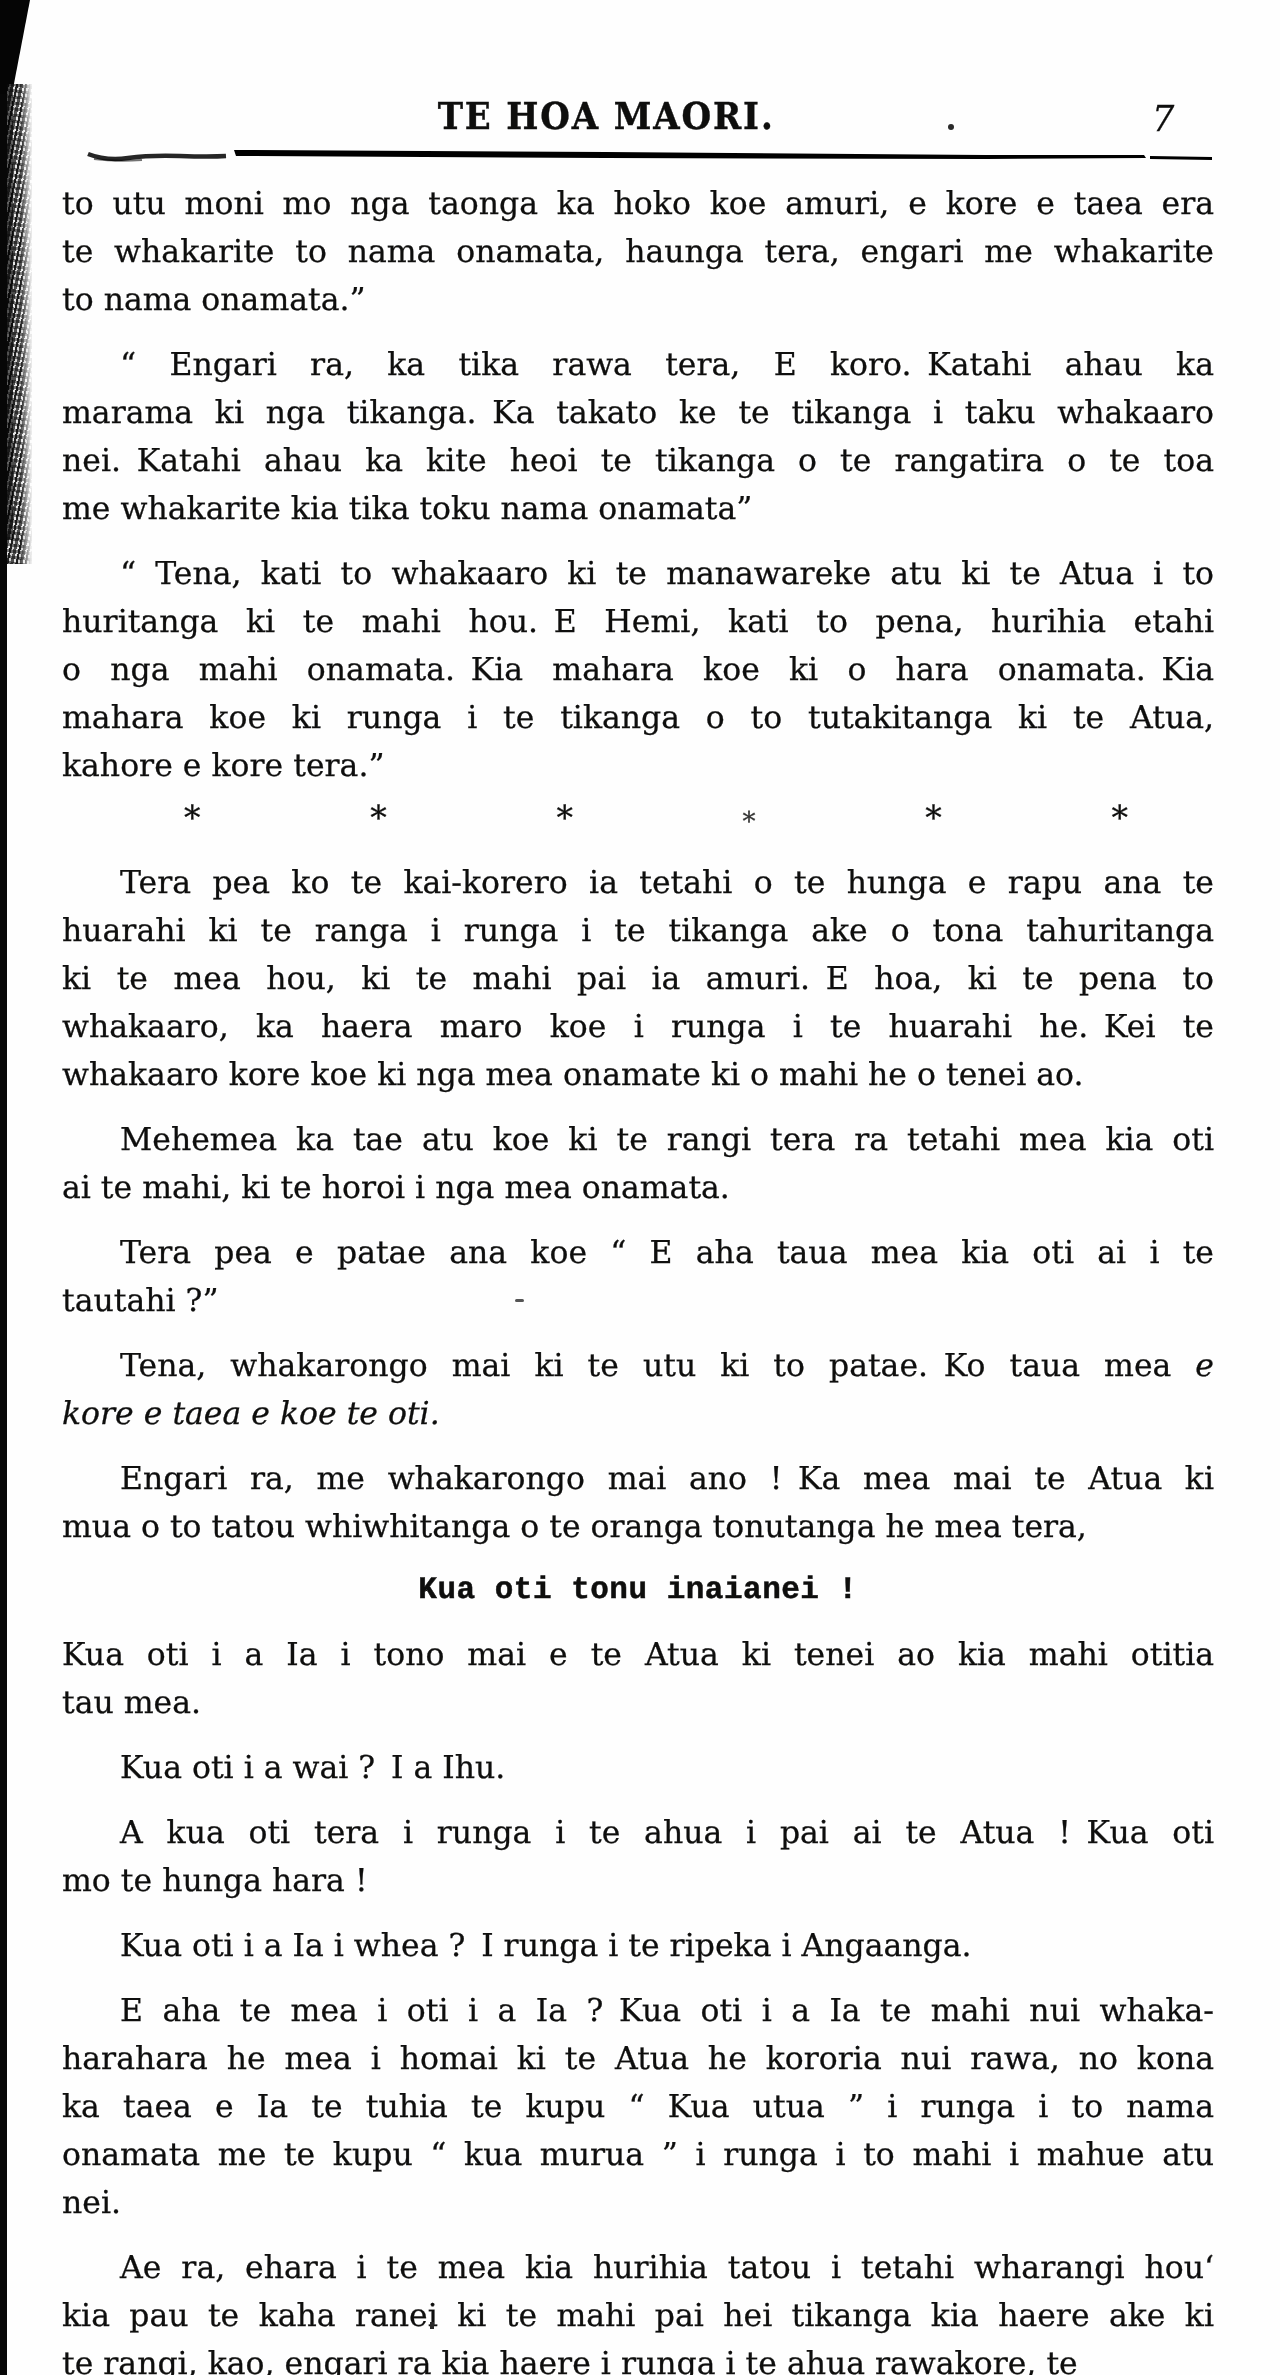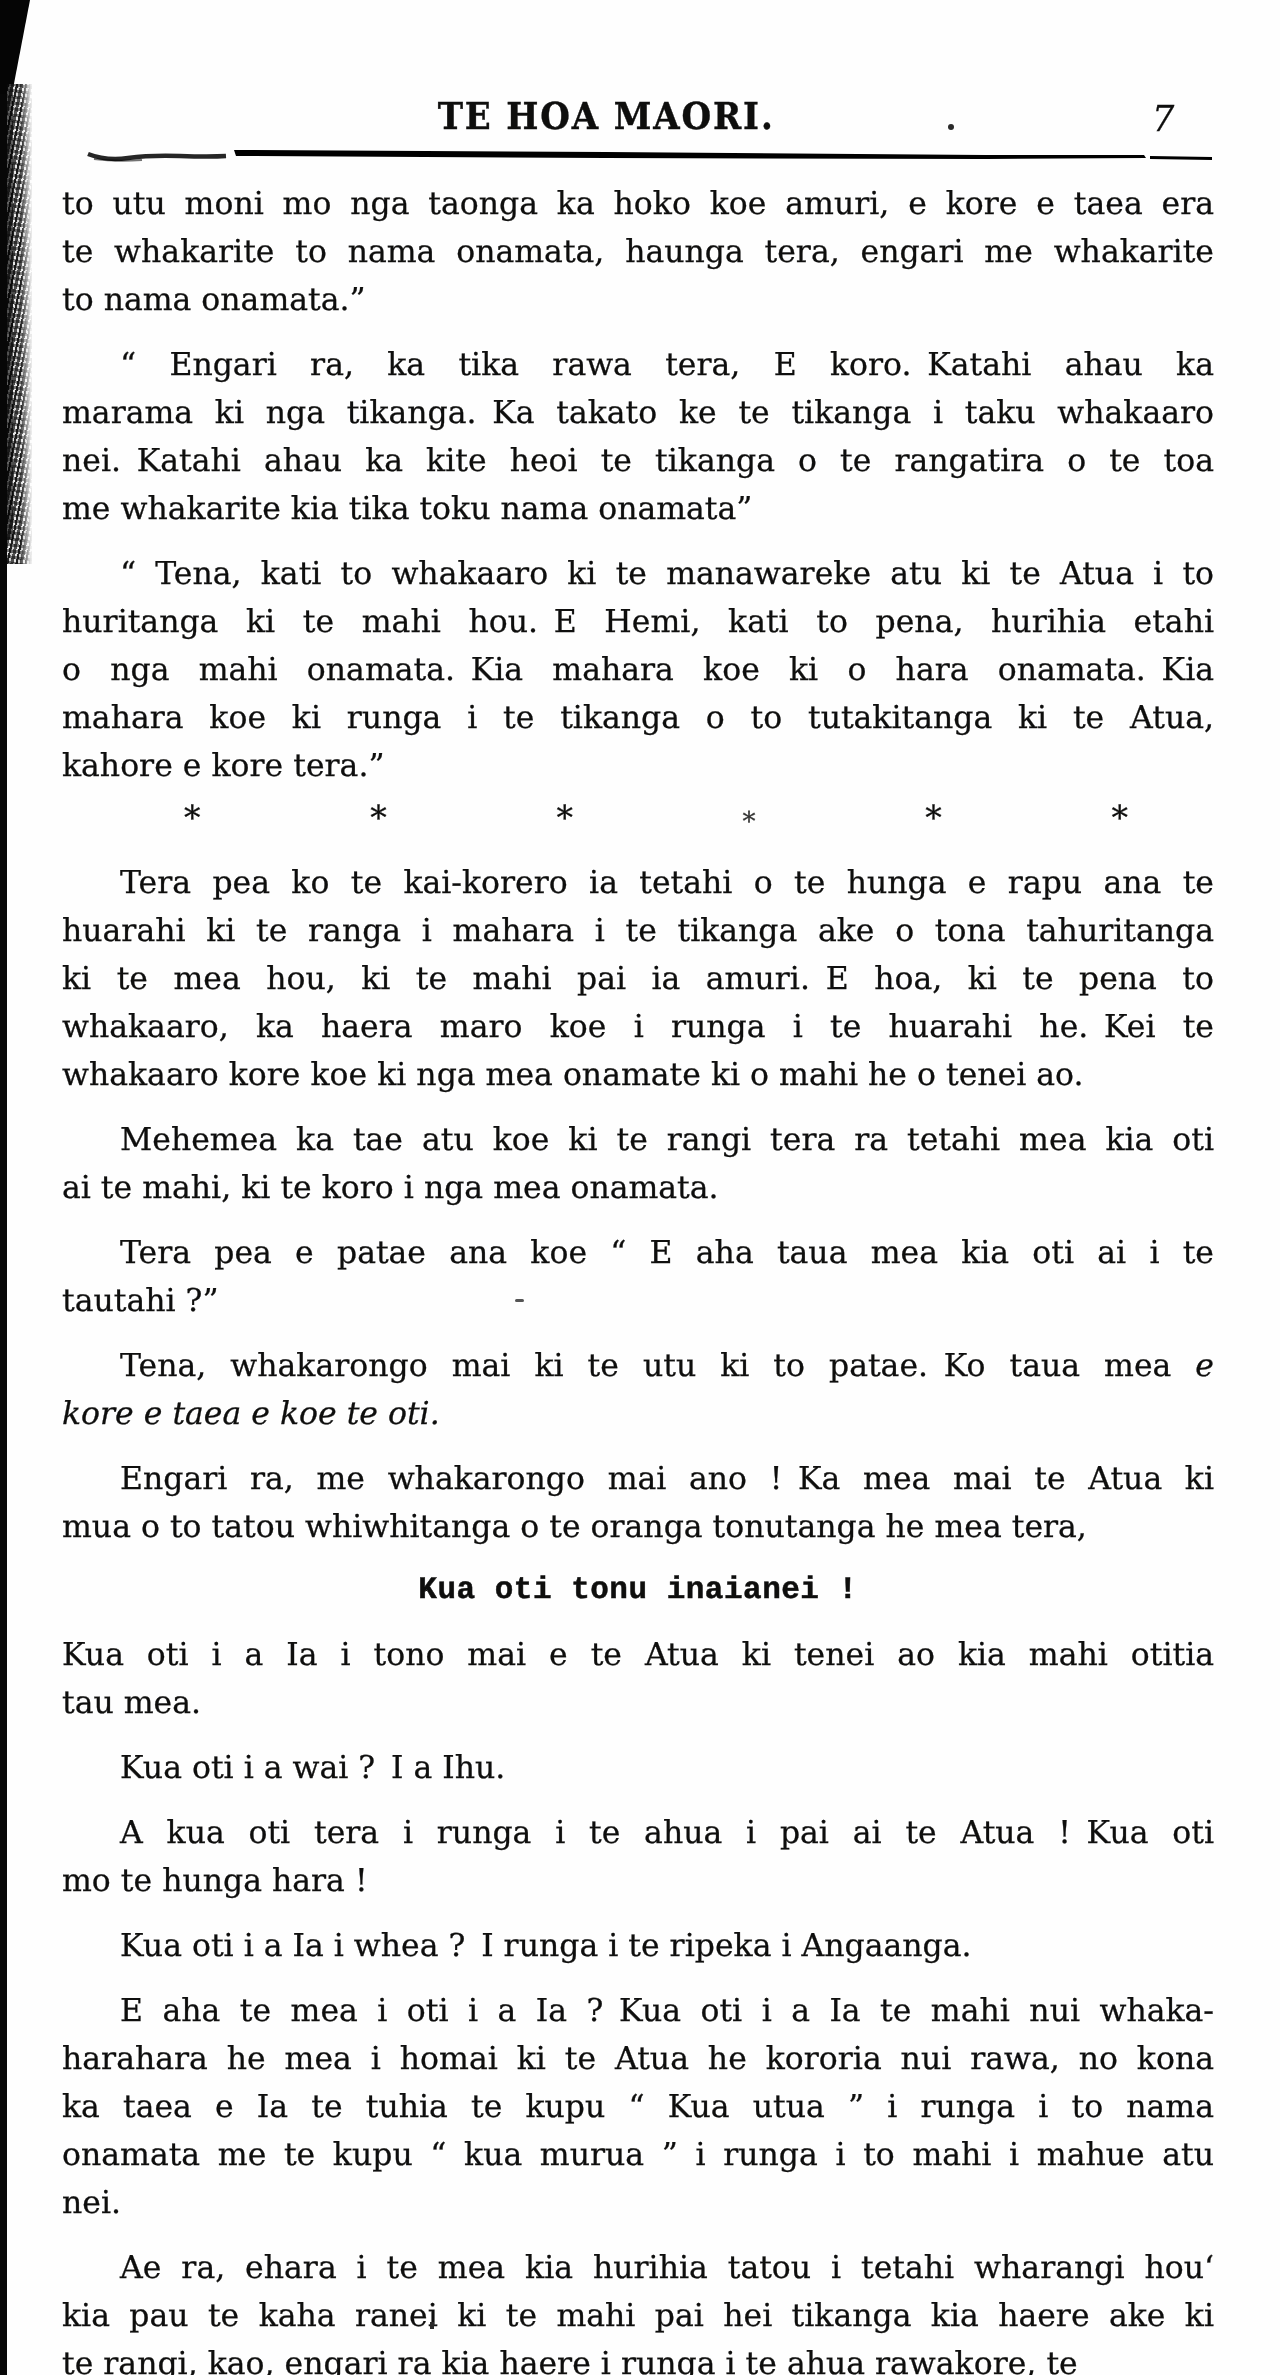--- a/index.html
+++ b/index.html
@@ -88,28 +88,28 @@
       <div class="stars">
         <span>*</span>
         <span>*</span>
         <span>*</span>
         <span>*</span>
         <span>*</span>
         <span>*</span>
       </div>
       <div class="para">
         <div class="line ind">Tera pea ko te kai-korero ia tetahi o te hunga e rapu ana te</div>
-        <div class="line">huarahi ki te ranga i mahara i te tikanga ake o tona tahuritanga</div>
+        <div class="line">huarahi ki te ranga i runga i te tikanga ake o tona tahuritanga</div>
         <div class="line">ki te mea hou, ki te mahi pai ia amuri. E hoa, ki te pena to</div>
         <div class="line">whakaaro, ka haera maro koe i runga i te huarahi he. Kei te</div>
         <div class="line last">whakaaro kore koe ki nga mea onamate ki o mahi he o tenei ao.</div>
       </div>
       <div class="para">
         <div class="line ind">Mehemea ka tae atu koe ki te rangi tera ra tetahi mea kia oti</div>
-        <div class="line last">ai te mahi, ki te koro i nga mea onamata.</div>
+        <div class="line last">ai te mahi, ki te horoi i nga mea onamata.</div>
       </div>
       <div class="para">
         <div class="line ind">Tera pea e patae ana koe “ E aha taua mea kia oti ai i te</div>
         <div class="line last">tautahi ?”</div>
       </div>
       <div class="para">
         <div class="line ind">Tena, whakarongo mai ki te utu ki to patae. Ko taua mea <i>e</i></div>
         <div class="line last it">kore e taea e koe te oti.</div>
       </div>
       <div class="para">

